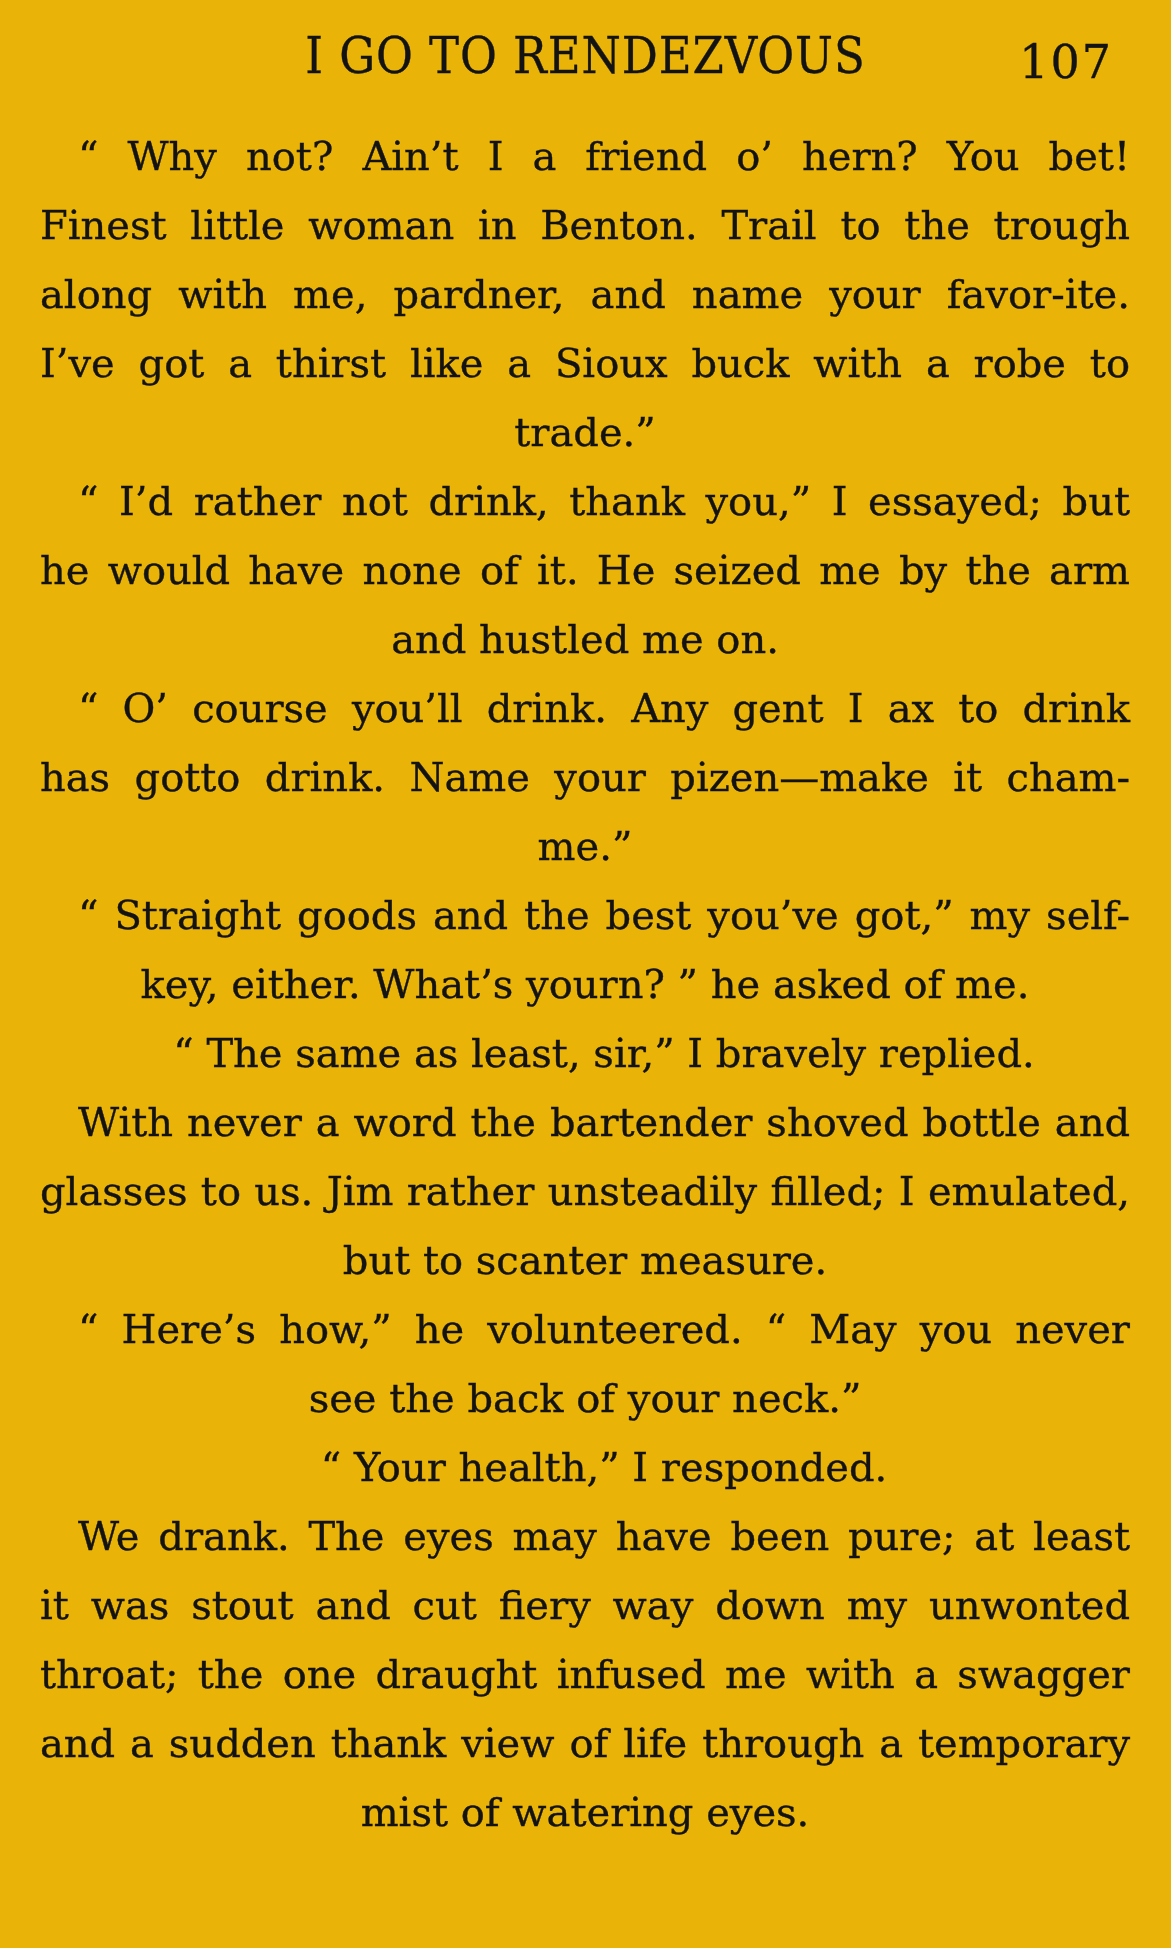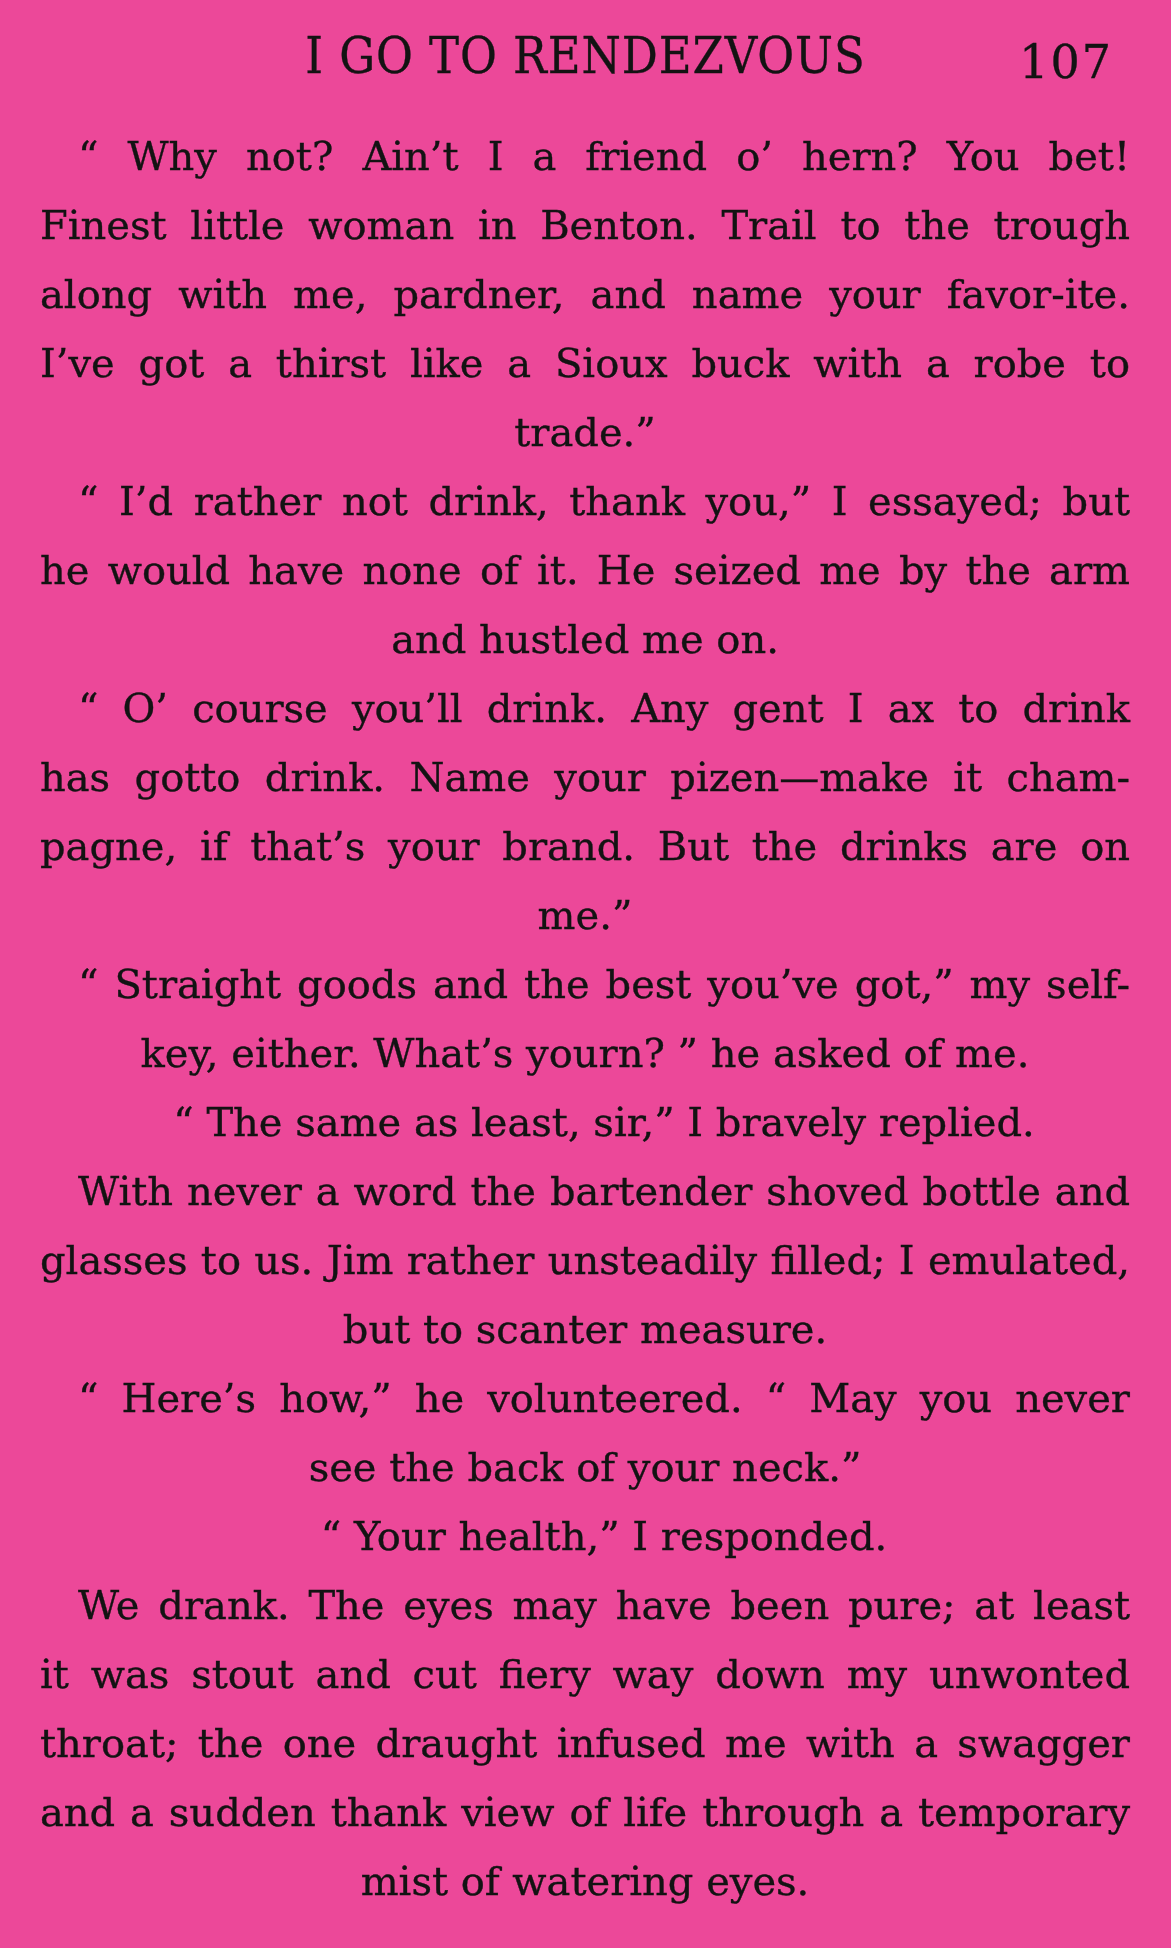--- a/index.html
+++ b/index.html
@@ -5,21 +5,21 @@
   html, body { margin: 0; padding: 0; }
   body {
     width: 1171px; height: 1948px;
     background: #ffffff;
     font-family: "DejaVu Serif", serif;
     color: #131313;
   }
   .page {
     position: relative;
     width: 1171px; height: 1948px;
-    background: #ec4899;
+    background: #eab308;
     overflow: hidden;
     -webkit-text-stroke: 0.35px #131313;
   }
   .running-head {
     position: absolute;
     top: 28px; left: 0; right: 0;
     height: 62px;
   }
   .head-title {
     position: absolute;
@@ -82,21 +82,20 @@
 
     <p class="para">
       <span class="line first">“ I’d rather not drink, thank you,” I essayed; but</span>
       <span class="line">he would have none of it.  He seized me by the arm</span>
       <span class="line last">and hustled me on.</span>
     </p>
 
     <p class="para">
       <span class="line first">“ O’ course you’ll drink.  Any gent I ax to drink</span>
       <span class="line">has gotto drink.  Name your pizen—make it cham-</span>
-      <span class="line">pagne, if that’s your brand.  But the drinks are on</span>
       <span class="line last">me.”</span>
     </p>
 
 
     <p class="para">
       <span class="line first">“ Straight goods and the best you’ve got,” my self-</span>
       <span class="line last">key, either.  What’s yourn? ” he asked of me.</span>
     </p>
 
     <p class="para">

